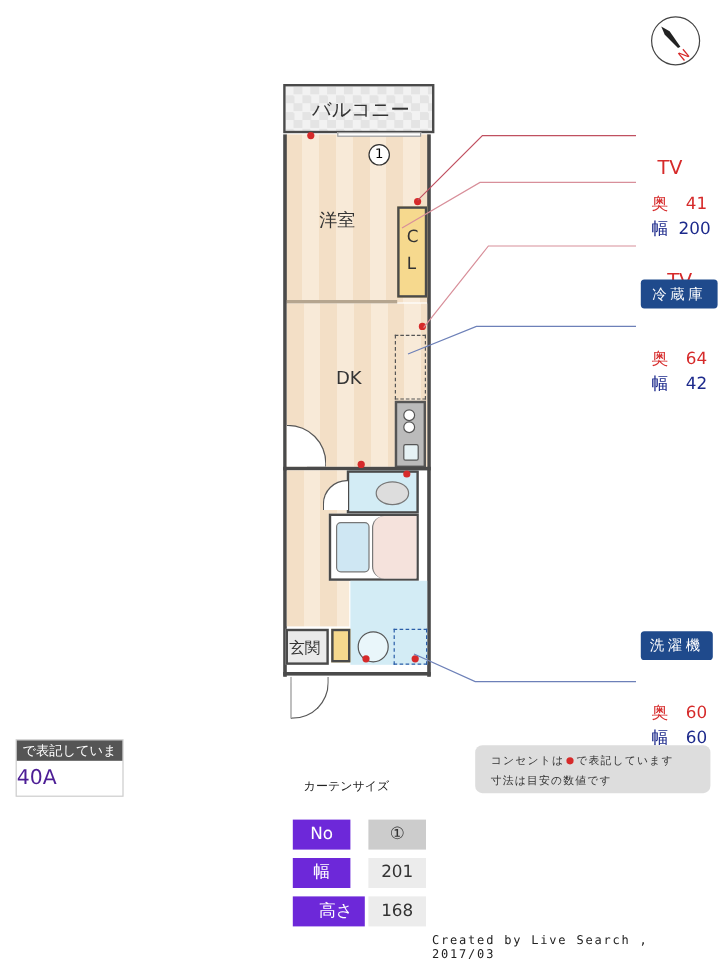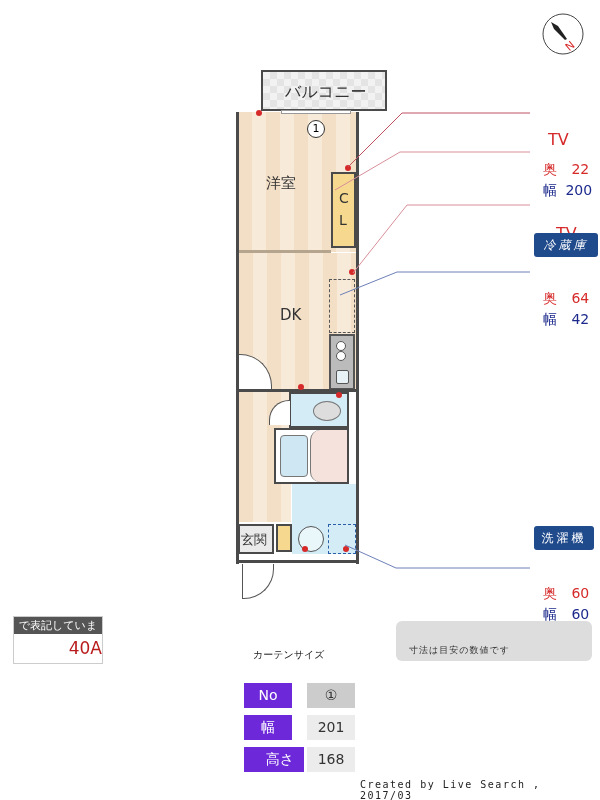--- a/index.html
+++ b/index.html
@@ -22,21 +22,21 @@
 <div class="abs" style="left:541px;top:12px;width:44px;height:44px;">
   <svg width="44" height="44">
     <circle cx="22" cy="22" r="20" fill="none" stroke="#444" stroke-width="1"></circle>
     <polygon points="10,10 17,14 26,27 24,28 13,17" fill="#222"></polygon>
     <text x="24" y="38" font-size="11" fill="#d62a2a" transform="rotate(-40 28 33)">N</text>
   </svg>
 </div>
 
 <div class="abs" style="left:236px;top:70px;width:126px;height:494px;">
 
-  <div class="abs" style="left:0;top:0;width:126px;height:41px;background:repeating-conic-gradient(#e4e4e4 0 25%,#f2f2f2 0 50%) 0 0/14px 14px;border:2px solid #4a4a4a;box-sizing:border-box;margin-left:25px;">
+  <div class="abs" style="left:0;top:0;width:126px;height:41px;background:repeating-conic-gradient(#e4e4e4 0 25%,#f2f2f2 0 50%) 0 0/14px 14px;border:2px solid #4a4a4a;box-sizing:border-box;">
     <span class="lbl" style="left:22px;top:10px;font-size:16px;">バルコニー</span>
   </div>
 
   <div class="abs floor" style="left:2px;top:42px;width:120px;height:140px;"></div>
   <div class="abs" style="left:0;top:42px;width:3px;height:450px;"></div>
   <div class="abs wall" style="left:0;top:42px;width:3px;height:452px;"></div>
   <div class="abs wall" style="left:120px;top:42px;width:3px;height:452px;"></div>
 
   <div class="abs" style="left:45px;top:40px;width:70px;height:4px;background:#fff;border:1px solid #999;box-sizing:border-box;"></div>
 
@@ -97,52 +97,55 @@
   <polyline points="348,167 402,113 530,113" fill="none" stroke="#c05060" stroke-width="1"></polyline>
   <polyline points="335,190 400,152 530,152" fill="none" stroke="#d88f9a" stroke-width="1"></polyline>
   <polyline points="353,273 407,205 530,205" fill="none" stroke="#d88f9a" stroke-width="1"></polyline>
   <polyline points="340,295 397,272 530,272" fill="none" stroke="#6d80b8" stroke-width="1"></polyline>
   <polyline points="345,545 396,568 530,568" fill="none" stroke="#6d80b8" stroke-width="1"></polyline>
 </svg>
 
 <div class="ann red" style="left:548px;top:102px;font-size:16px;">TV</div>
 <div class="ann" style="left:543px;top:133px;">
   <span class="red">奥</span>
-  <span class="red" style="margin-left:10px;">22</span>
+  <span class="red" style="margin-left:10px;">41</span>
 </div>
 <div class="ann" style="left:543px;top:154px;">
   <span class="blue">幅</span>
   <span class="blue" style="margin-left:4px;">200</span>
 </div>
 <div class="ann red" style="left:556px;top:196px;font-size:16px;">TV</div>
-<div class="badge" style="left:534px;top:233px;width:64px;height:24px;line-height:24px;font-style:italic;">冷蔵庫</div>
+<div class="badge" style="left:534px;top:233px;width:64px;height:24px;line-height:24px;">冷蔵庫</div>
 <div class="ann" style="left:543px;top:262px;">
   <span class="red">奥</span>
   <span class="red" style="margin-left:10px;">64</span>
 </div>
 <div class="ann" style="left:543px;top:283px;">
   <span class="blue">幅</span>
   <span class="blue" style="margin-left:10px;">42</span>
 </div>
 <div class="badge" style="left:534px;top:526px;width:60px;height:24px;line-height:24px;">洗濯機</div>
 <div class="ann" style="left:543px;top:557px;">
   <span class="red">奥</span>
   <span class="red" style="margin-left:10px;">60</span>
 </div>
 <div class="ann" style="left:543px;top:578px;">
   <span class="blue">幅</span>
   <span class="blue" style="margin-left:10px;">60</span>
 </div>
 
 <div class="abs" style="left:13px;top:616px;width:88px;height:46px;border:1px solid #ccc;">
   <div style="background:#555;color:#fff;font-size:11px;text-align:center;height:17px;line-height:17px;">で表記しています</div>
-  <div style="color:#b91c1c;font-size:17px;text-align:right;line-height:28px;">40A</div>
+  <div style="color:#4c1d95;font-size:17px;text-align:left;line-height:28px;">40A</div>
 </div>
 
 <div class="abs" style="left:396px;top:621px;width:196px;height:40px;background:#ddd;border-radius:6px;font-size:9px;color:#333;letter-spacing:1px;">
+  <div style="position:absolute;left:13px;top:7px;">
+    <span>コンセントは</span><span style="display:inline-block;width:6px;height:6px;border-radius:50%;background:#d62a2a;margin:0 2px;"></span><span>で表記しています</span>
+  </div>
   <div style="position:absolute;left:13px;top:23px;">寸法は目安の数値です</div>
 </div>
 
 <div class="abs" style="left:253px;top:648px;font-size:10px;color:#222;">カーテンサイズ</div>
 <div class="ctab h" style="left:244px;top:683px;">No</div>
 <div class="ctab v" style="left:307px;top:683px;background:#ccc;">①</div>
 <div class="ctab h" style="left:244px;top:715px;">幅</div>
 <div class="ctab v" style="left:307px;top:715px;">201</div>
 <div class="ctab h" style="left:244px;top:747px;padding-left:12px;">高さ</div>
 <div class="ctab v" style="left:307px;top:747px;">168</div>

